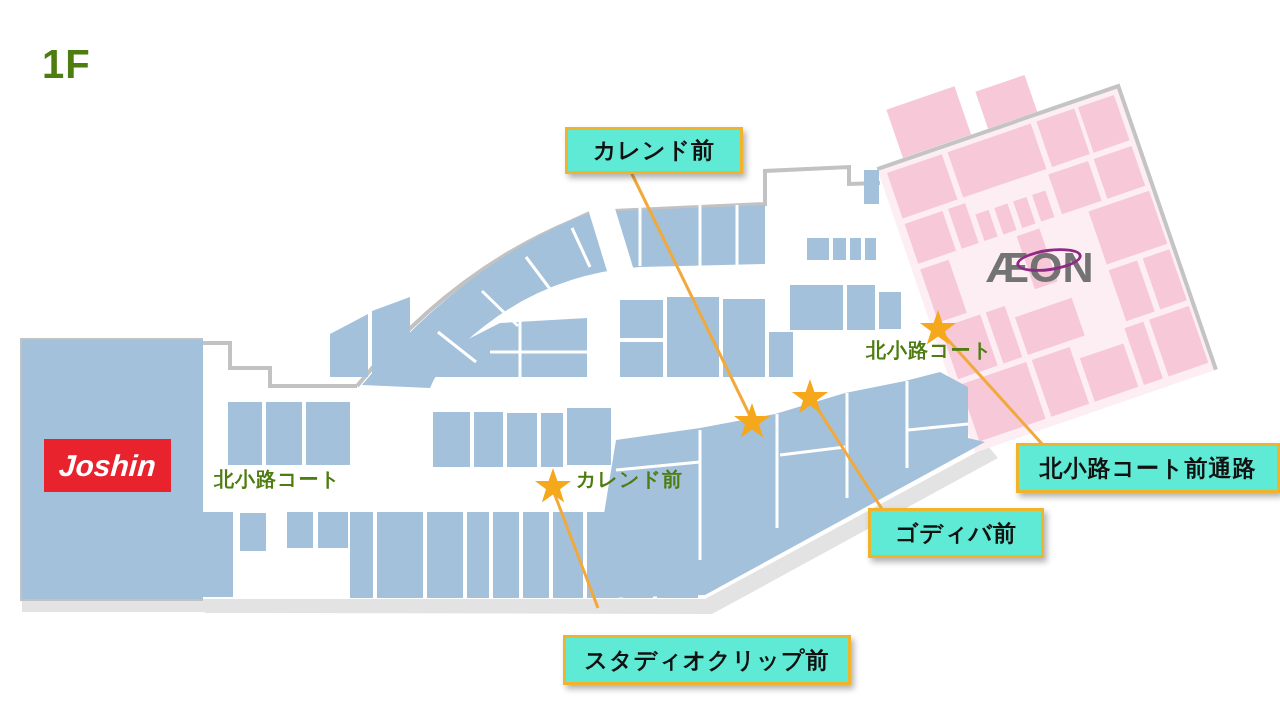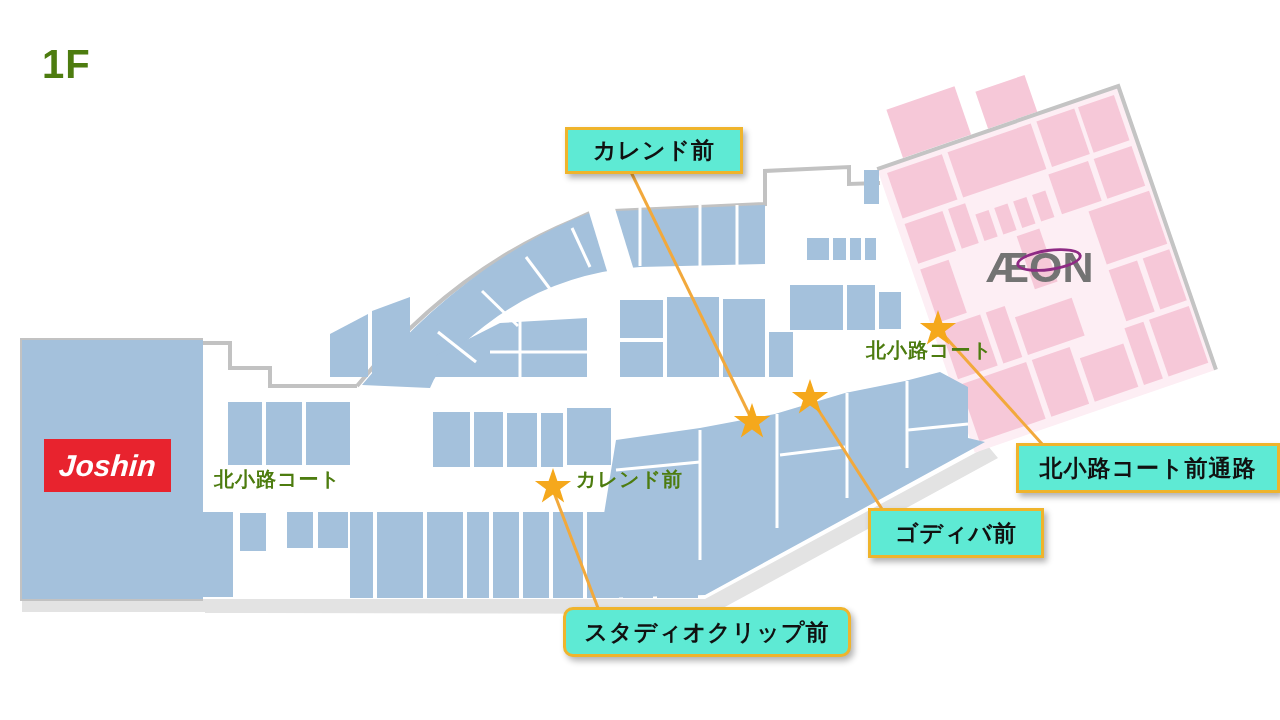--- a/index.html
+++ b/index.html
@@ -10,21 +10,21 @@
   .court-label{position:absolute;font-size:20px;font-weight:700;color:#4d7c0f;letter-spacing:1px;white-space:nowrap;}
   .court-minami{left:214px;top:466px;}
   .court-chuo{left:576px;top:466px;}
   .court-kita{left:866px;top:337px;}
   .callout{position:absolute;display:flex;align-items:center;justify-content:center;
            background:#5eead4;border:3px solid #efb42c;box-shadow:3px 4px 6px rgba(0,0,0,.3);
            font-size:23px;font-weight:700;color:#111;letter-spacing:1px;white-space:nowrap;}
   .callout-calend{left:565px;top:127px;width:172px;height:41px;}
   .callout-kitakoji{left:1010px;top:443px;width:258px;height:44px;margin-left:6px;}
   .callout-godiva{left:868px;top:508px;width:170px;height:44px;font-family:Liberation Mono, monospace;}
-  .callout-studioclip{left:563px;top:607px;width:282px;height:44px;border-radius:10px;}
+  .callout-studioclip{left:563px;top:635px;width:282px;height:44px;}
   .joshin-logo{position:absolute;left:44px;top:439px;width:127px;height:53px;background:#e8232e;
                display:flex;align-items:center;justify-content:center;}
   .joshin-logo span{color:#fff;font-weight:800;font-size:30px;font-style:italic;letter-spacing:0px;transform:skewX(-4deg);}
   .aeon-logo{position:absolute;left:986px;top:232px;width:130px;height:50px;color:#737373;
              font-size:43px;font-weight:700;letter-spacing:0px;line-height:50px;margin-top:10px;}
   .aeon-ring{position:absolute;left:1016px;top:249px;width:60px;height:16px;border:3px solid #8e2a84;
              border-radius:50%;transform:rotate(-8deg);}
 </style>
 </head>
 <body>

